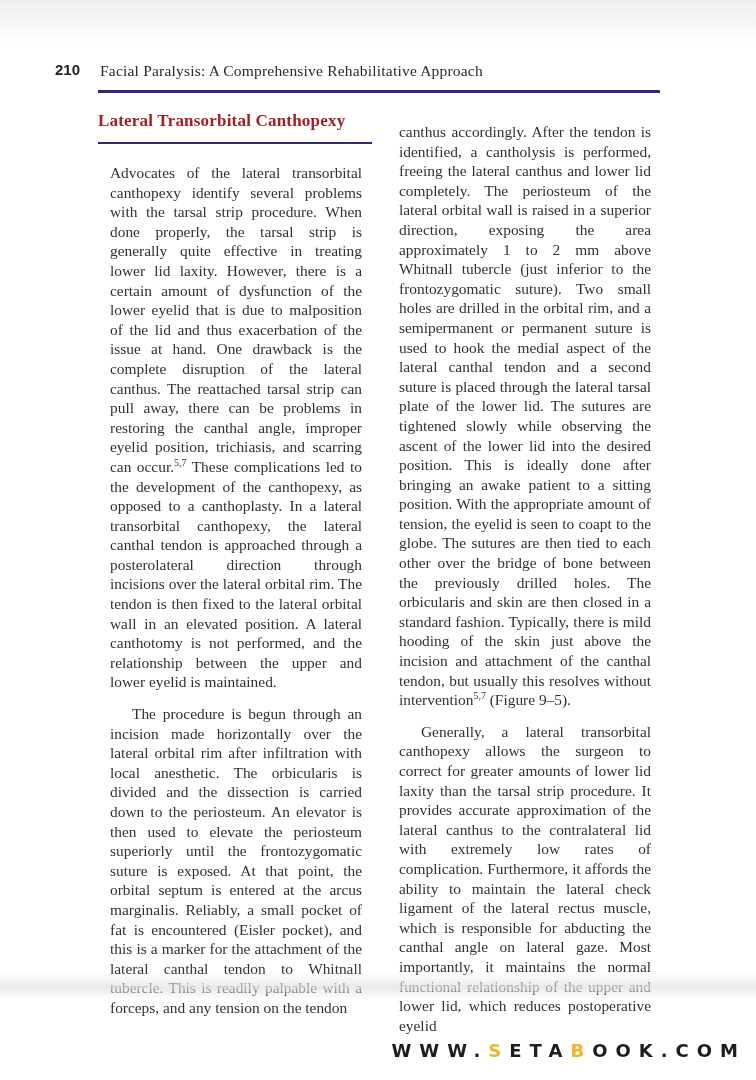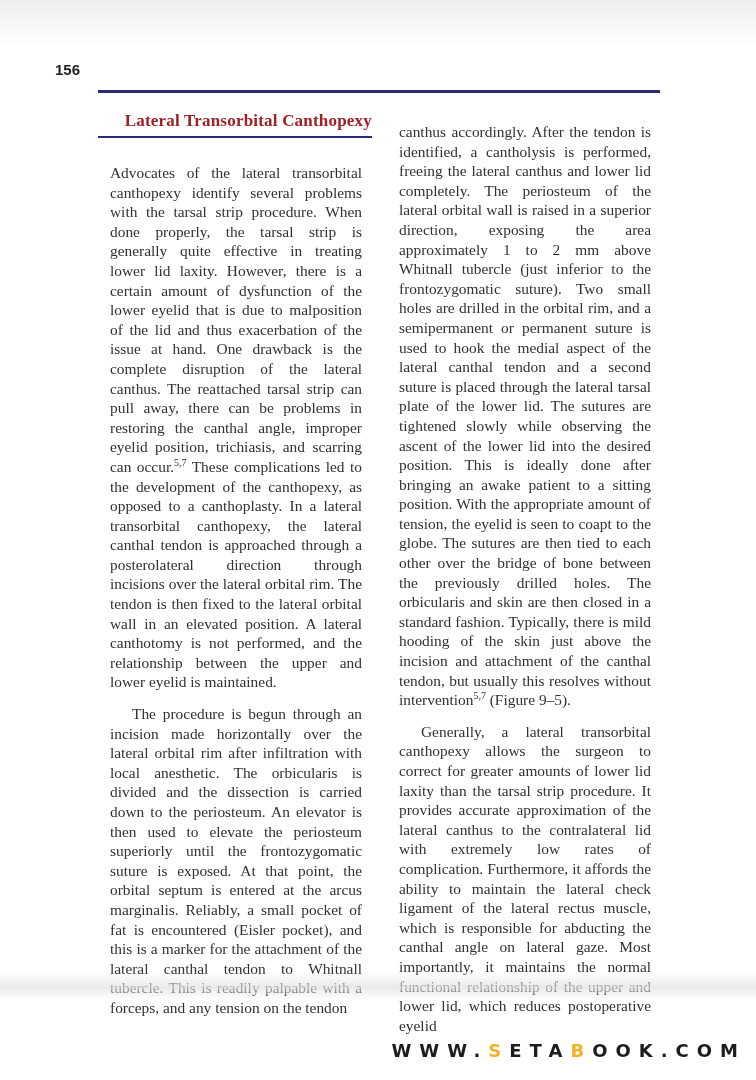--- a/index.html
+++ b/index.html
@@ -28,23 +28,23 @@
     font-size:15.5px;color:#2a2a2a;letter-spacing:.2px;
   }
   .header-rule{
     position:absolute;left:98px;top:90px;width:562px;height:2.5px;
     background:var(--rule-navy,#2d2a76);
   }
 
   
   .section-heading{
     position:absolute;left:98px;top:111px;width:274px;box-sizing:border-box;
-    text-align:right;font-weight:bold;font-size:17px;letter-spacing:.2px;
+    text-align:left;font-weight:bold;font-size:17px;letter-spacing:.2px;
     color:var(--heading-red,#a02025);
-    padding-bottom:5px;border-bottom:2.5px solid var(--rule-navy,#2d2a76);
+    padding-bottom:11px;border-bottom:2.5px solid var(--rule-navy,#2d2a76);
   }
 
   
   .column{
     position:absolute;width:276px;font-size:15.4px;line-height:19.6px;
     color:var(--body-text,#33302d);text-align:justify;
   }
   #column-left{left:98px;top:151px;}
   #column-right{left:387px;top:110px;}
   .column p{margin:12px;}
@@ -77,21 +77,22 @@
   .logo-divider{
     position:absolute;left:172px;top:8px;width:2px;height:56px;background:#c9c9c9;
   }
   .chevron-emblem{position:absolute;left:186px;top:2px;}
 </style>
 </head>
 <body>
 
 <div class="page">
 
-  <div class="page-number">156</div>
+  <div class="page-number">210</div>
+  <div class="running-title">Facial Paralysis:  A Comprehensive Rehabilitative Approach</div>
   <div class="header-rule"></div>
 
   <div class="section-heading">Lateral Transorbital Canthopexy</div>
 
   <div class="column" id="column-left">
       <p>Advocates of the lateral transorbital canthopexy identify several problems with the tarsal strip procedure. When done properly, the tarsal strip is generally quite effective in treating lower lid laxity. However, there is a certain amount of dysfunction of the lower eyelid that is due to malposition of the lid and thus exacerbation of the issue at hand. One drawback is the complete disruption of the lateral canthus. The reattached tarsal strip can pull away, there can be problems in restoring the canthal angle, improper eyelid position, trichiasis, and scarring can occur.<sup>5,7</sup> These complications led to the development of the canthopexy, as opposed to a canthoplasty. In a lateral transorbital canthopexy, the lateral canthal tendon is approached through a posterolateral direction through incisions over the lateral orbital rim. The tendon is then fixed to the lateral orbital wall in an elevated position. A lateral canthotomy is not performed, and the relationship between the upper and lower eyelid is maintained.</p>
       <p class="indent">The procedure is begun through an incision made horizontally over the lateral orbital rim after infiltration with local anesthetic. The orbicularis is divided and the dissection is carried down to the periosteum. An elevator is then used to elevate the periosteum superiorly until the frontozygomatic suture is exposed. At that point, the orbital septum is entered at the arcus marginalis. Reliably, a small pocket of fat is encountered (Eisler pocket), and this is a marker for the attachment of the lateral canthal tendon to Whitnall tubercle. This is readily palpable with a forceps, and any tension on the tendon</p>
     </div>
   <div class="column" id="column-right">
       <p>canthus accordingly. After the tendon is identified, a cantholysis is performed, freeing the lateral canthus and lower lid completely. The periosteum of the lateral orbital wall is raised in a superior direction, exposing the area approximately 1 to 2 mm above Whitnall tubercle (just inferior to the frontozygomatic suture). Two small holes are drilled in the orbital rim, and a semipermanent or permanent suture is used to hook the medial aspect of the lateral canthal tendon and a second suture is placed through the lateral tarsal plate of the lower lid. The sutures are tightened slowly while observing the ascent of the lower lid into the desired position. This is ideally done after bringing an awake patient to a sitting position. With the appropriate amount of tension, the eyelid is seen to coapt to the globe. The sutures are then tied to each other over the bridge of bone between the previously drilled holes. The orbicularis and skin are then closed in a standard fashion. Typically, there is mild hooding of the skin just above the incision and attachment of the canthal tendon, but usually this resolves without intervention<sup>5,7</sup> (Figure 9–5).</p>

